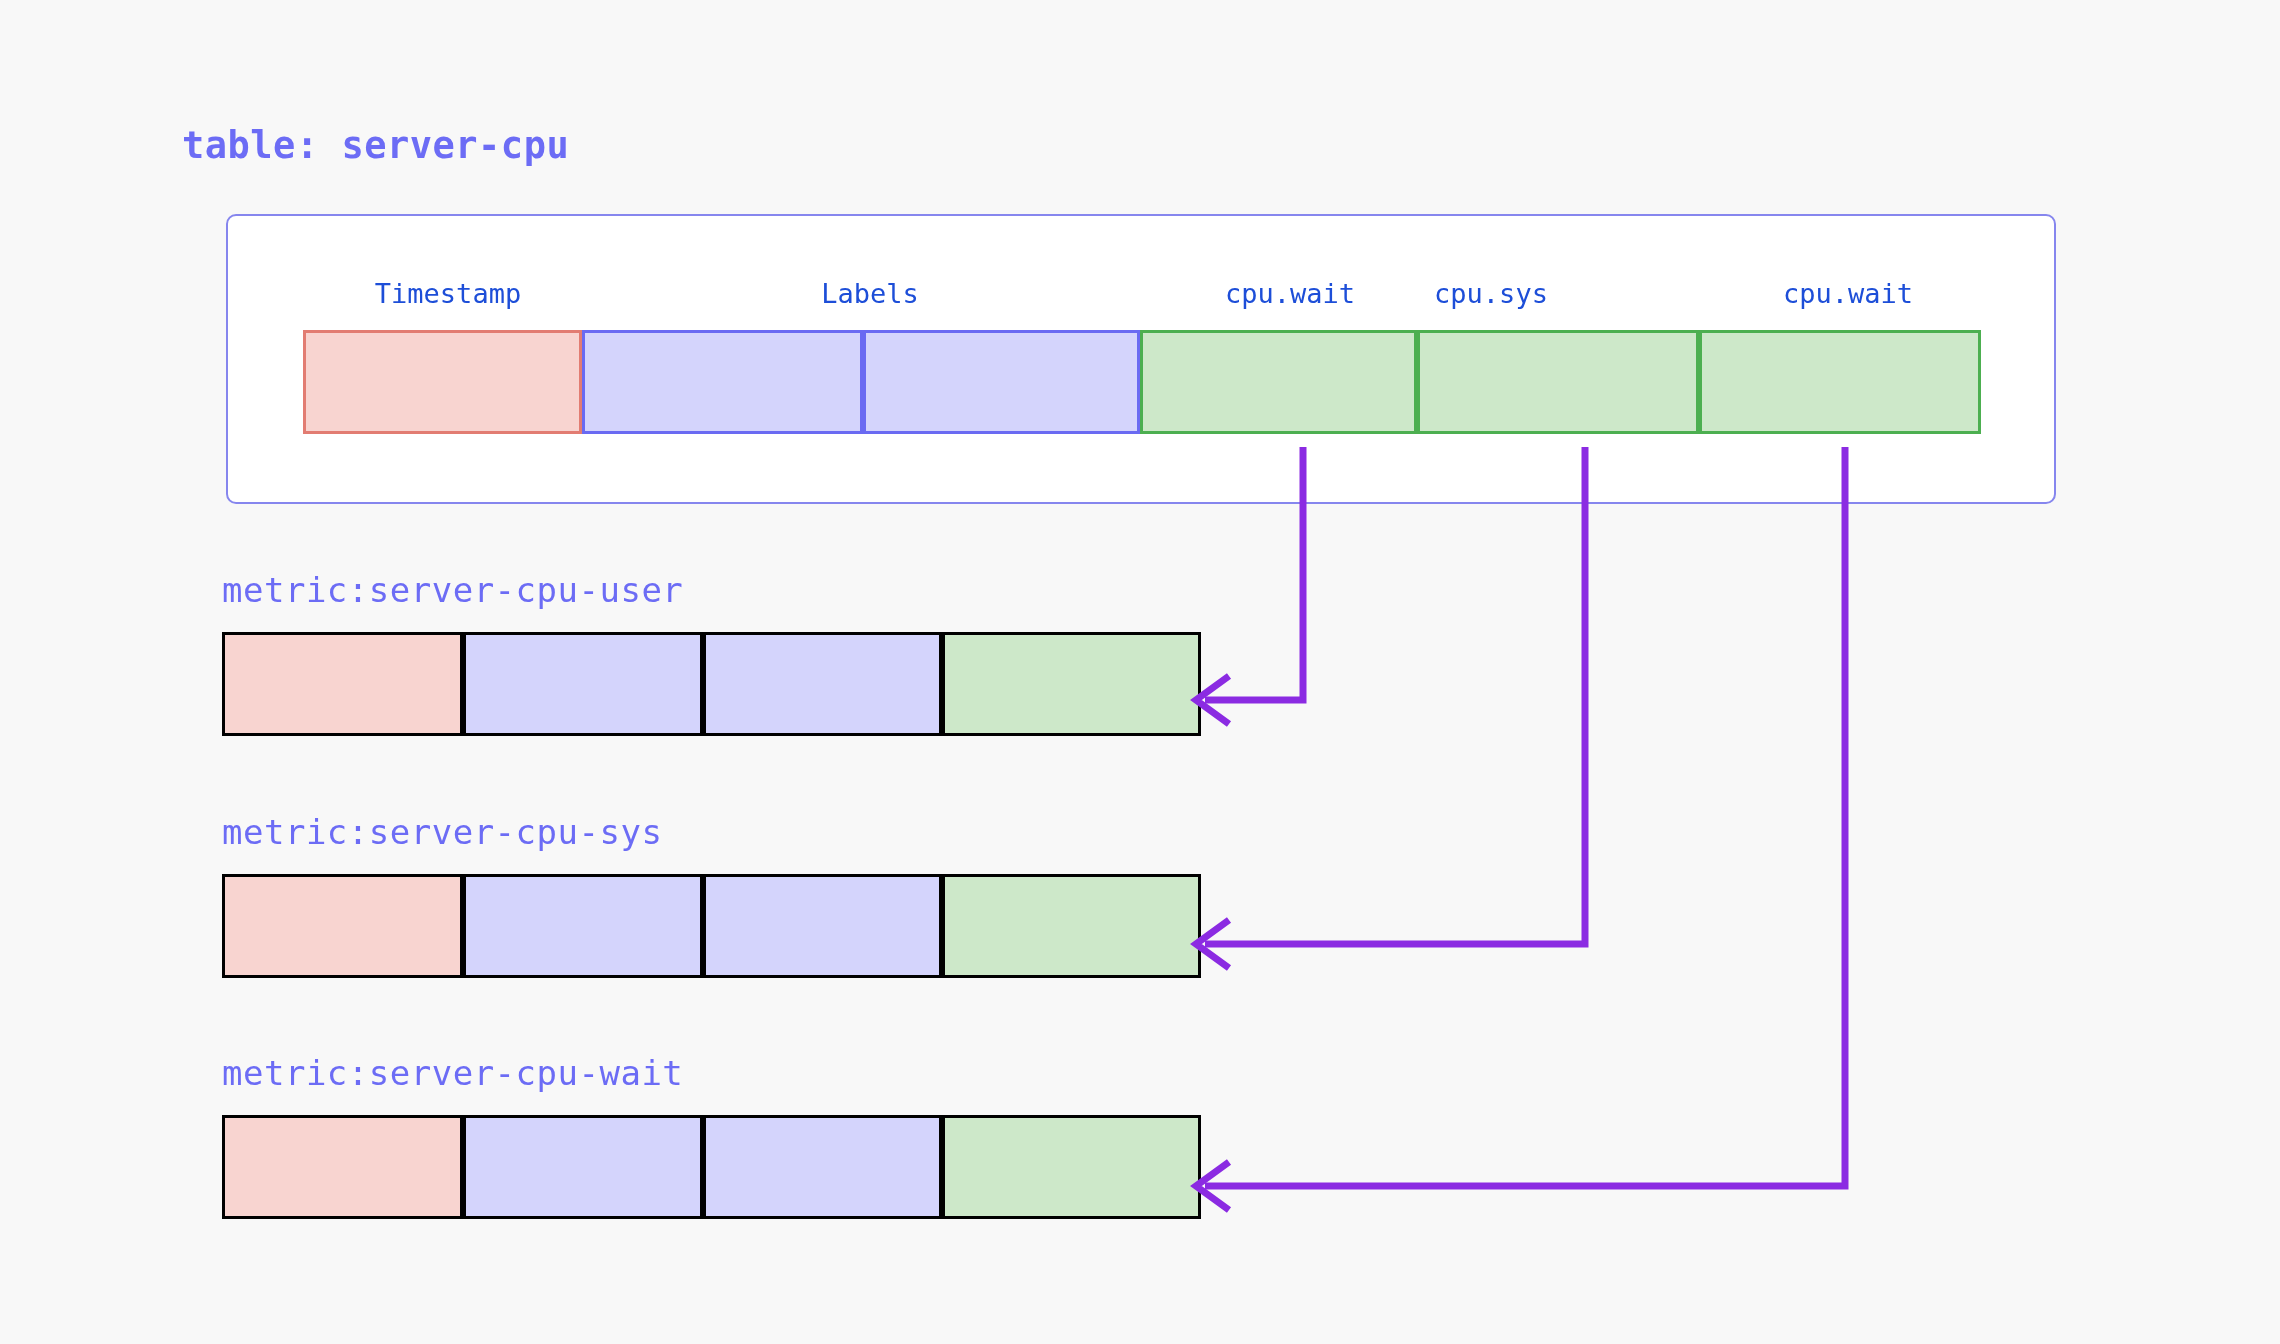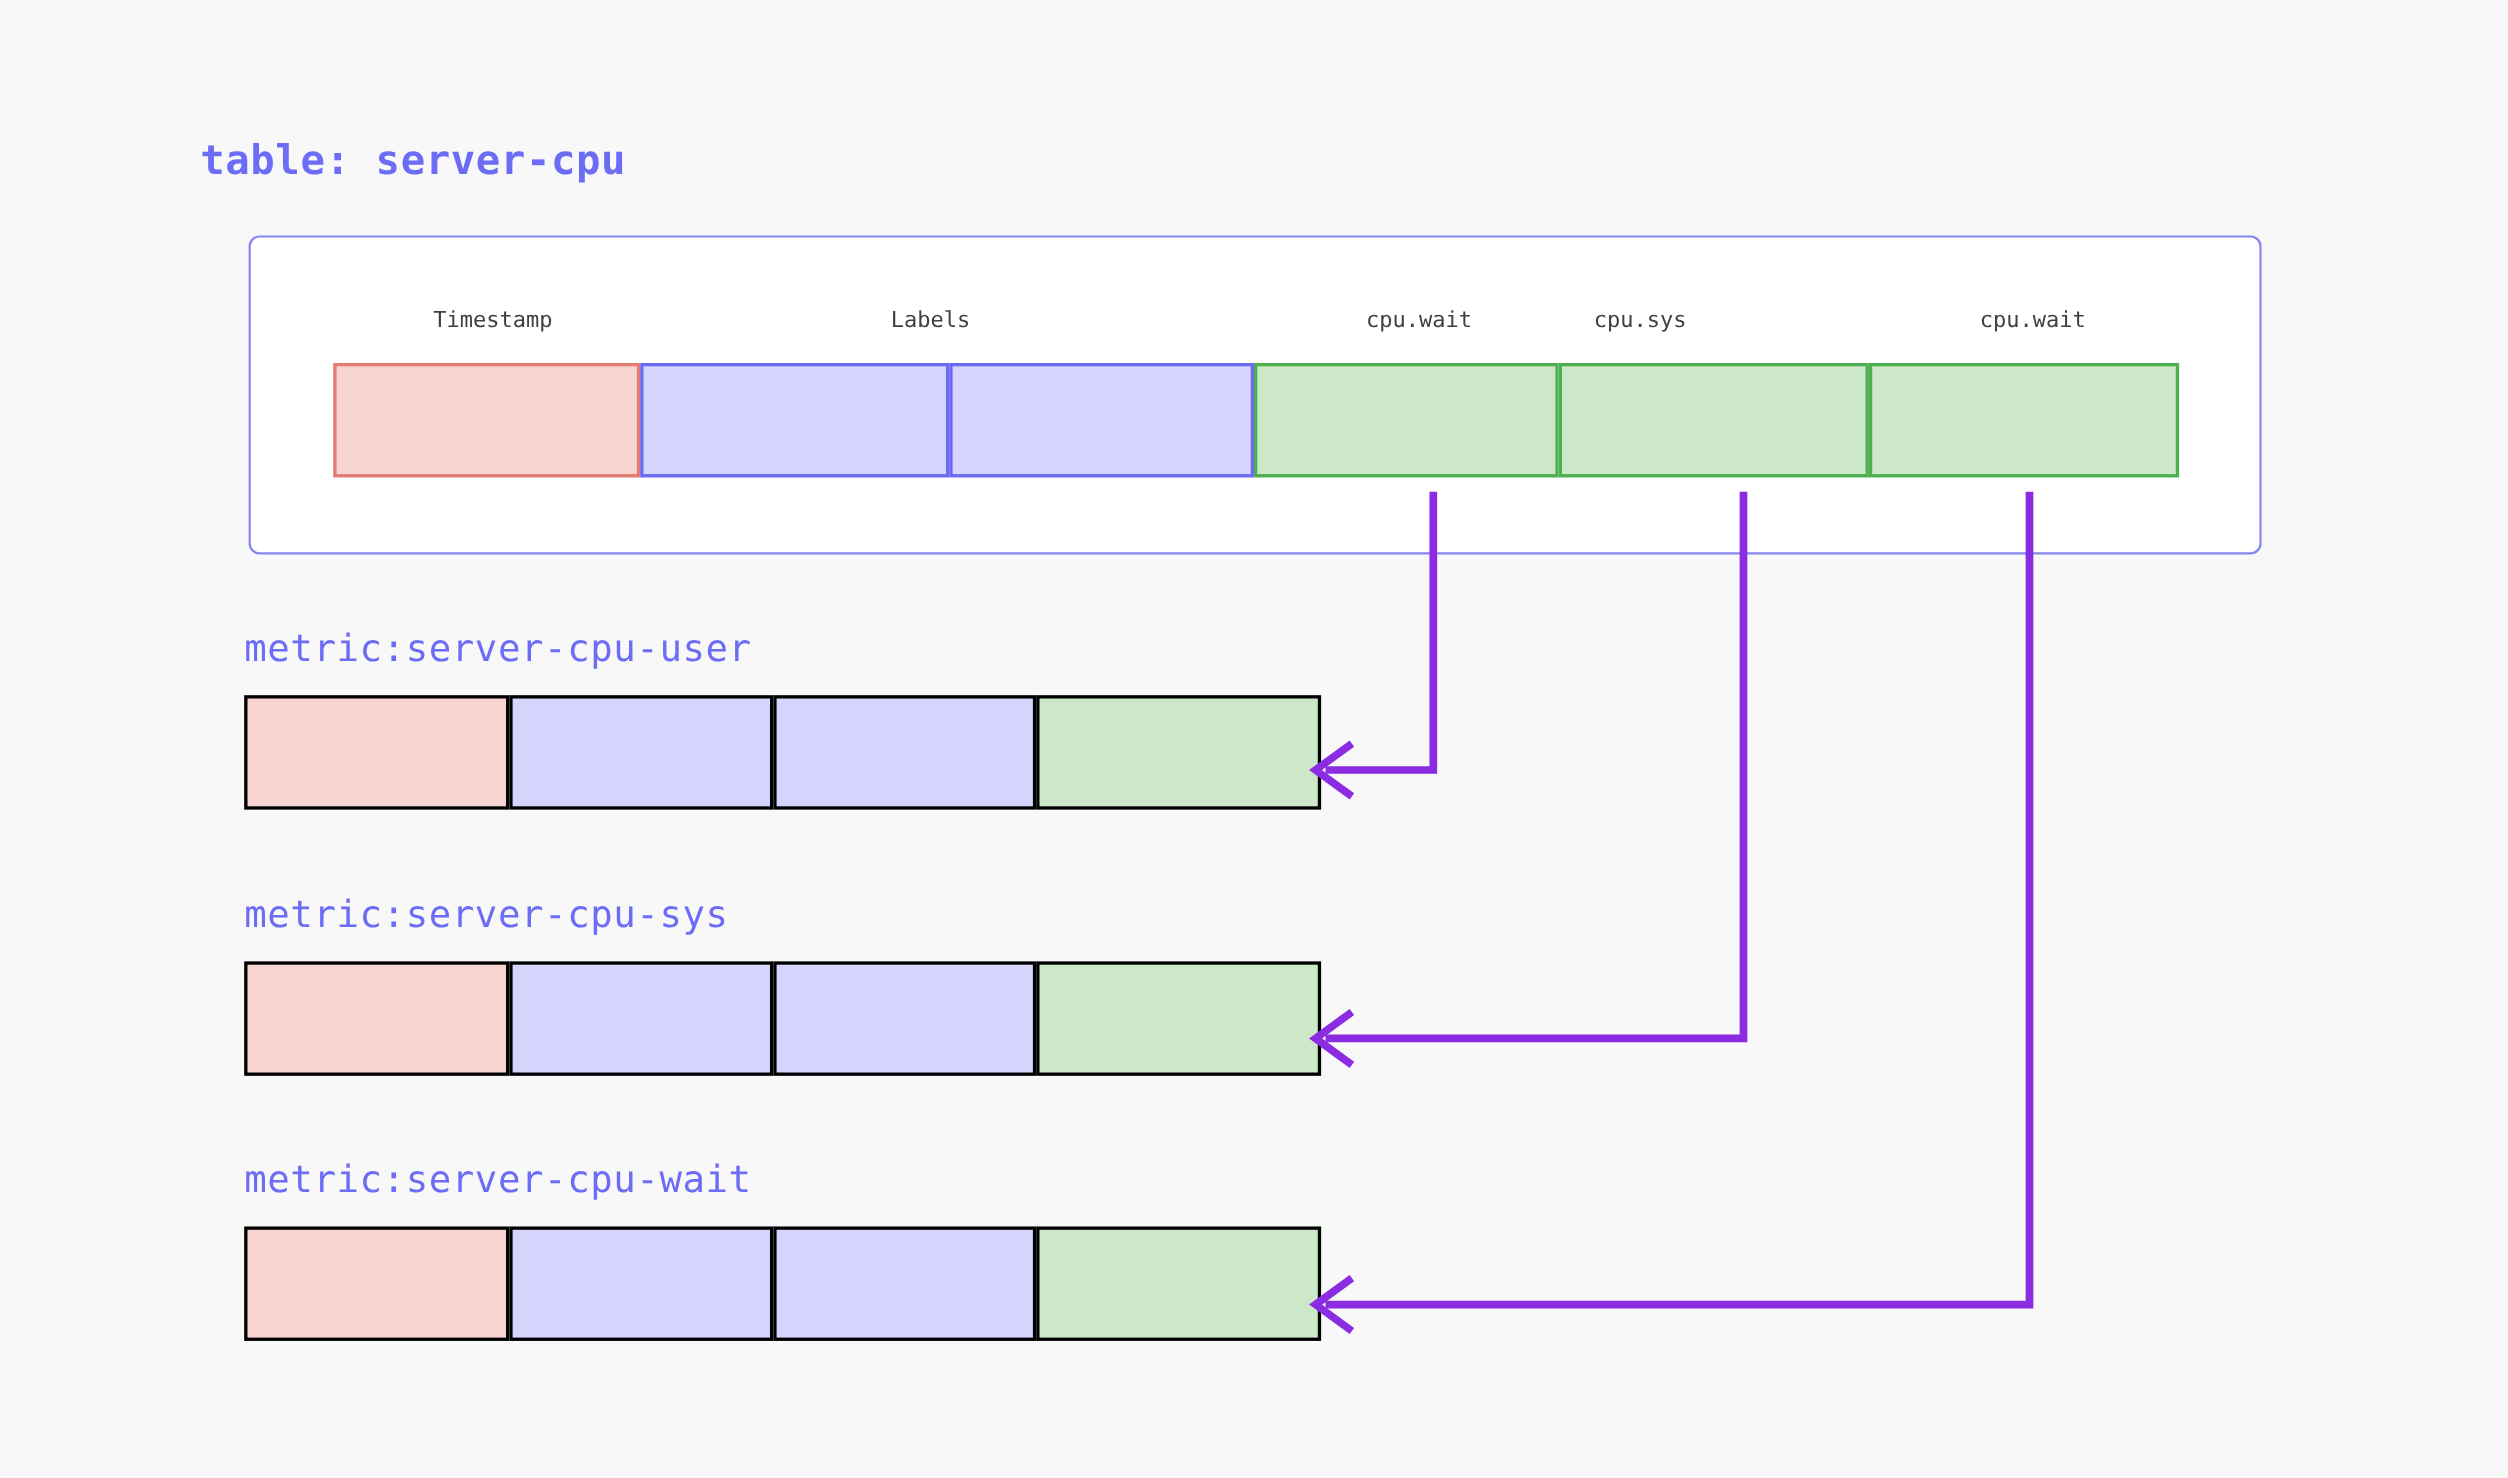--- a/index.html
+++ b/index.html
@@ -63,22 +63,22 @@
     position: absolute;
     left: 0;
     top: 0;
     width: 1830px;
     height: 120px;
   }
   .col-header {
     position: absolute;
     top: 62px;
     transform: translateX(-50%);
-    font-size: 20px;
-    color: #404040;
+    font-size: 27px;
+    color: #1d4ed8;
     white-space: pre;
   }
 
   .table-row {
     position: absolute;
     left: 0;
     top: 114px;
     height: 104px;
     width: 1830px;
   }
@@ -149,21 +149,21 @@
       <polyline points="1229,1162 1196,1186 1229,1210"></polyline>
     </g>
   </svg>
 
   <div class="table-title">table: server-cpu</div>
 
   <div class="table-card">
 
     <div class="col-headers">
       <div class="col-header" style="left:220px;">Timestamp</div>
-      <div class="col-header" style="left:618px;text-align:right;">Labels</div>
+      <div class="col-header" style="left:642px;text-align:right;">Labels</div>
       <div class="col-header" style="left:1062px;">cpu.wait</div>
       <div class="col-header" style="left:1263px;">cpu.sys</div>
       <div class="col-header" style="left:1620px;">cpu.wait</div>
     </div>
 
     <div class="table-row">
       <div class="tcell cell-ts" style="left:75px;  width:279px;"></div>
       <div class="tcell cell-lbl" style="left:354px; width:281px;"></div>
       <div class="tcell cell-lbl" style="left:635px; width:277px;"></div>
       <div class="tcell cell-val" style="left:912px; width:277px;"></div>

